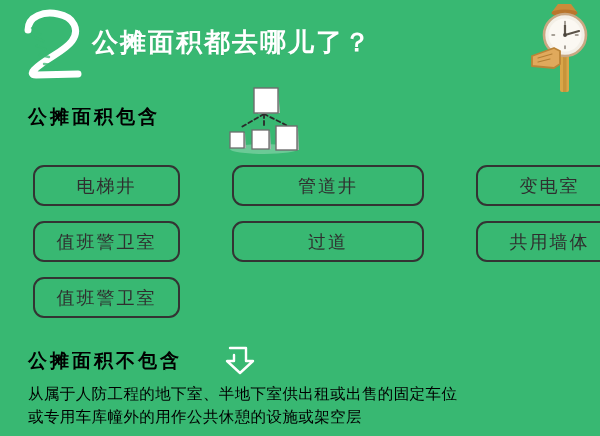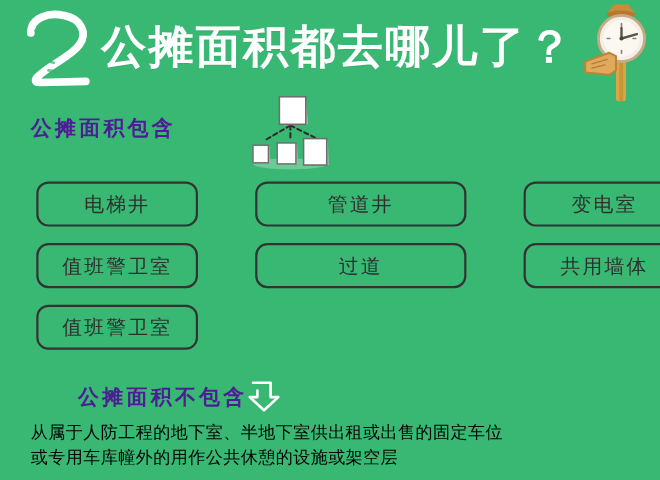--- a/index.html
+++ b/index.html
@@ -14,42 +14,42 @@
   
   .title-row{
     position:absolute;left:0;top:0;width:600px;height:92px;
   }
   .big-number{
     position:absolute;left:18px;top:8px;width:74px;height:72px;
   }
   .title-text{
     position:absolute;left:92px;top:14px;
     color:#ffffff;
-    font-size:41px;
+    font-size:26px;
     font-weight:bold;
     letter-spacing:2px;
     line-height:56px;
     white-space:nowrap;
     text-shadow:0 1px 0 rgba(0,0,0,.05);
   }
   .signpost{
     position:absolute;left:524px;top:2px;width:72px;height:92px;
   }
 
   
   .sec-head{
     position:absolute;
-    color:#4c1d95;
+    color:#000000;
     font-size:19px;
     font-weight:bold;
     letter-spacing:3px;
     white-space:nowrap;
   }
   #sec1-head{left:28px;top:104px;}
-  #sec2-head{left:28px;top:348px;margin-left:43px;}
+  #sec2-head{left:28px;top:348px;}
 
   .cubes{position:absolute;left:218px;top:86px;width:86px;height:72px;}
   .down-arrow{position:absolute;left:224px;top:344px;width:34px;height:32px;}
 
   
   .grid{
     position:absolute;left:33px;top:165px;
     width:534px;height:155px;
     display:grid;
     grid-template-columns:147px 1fr 147px;

